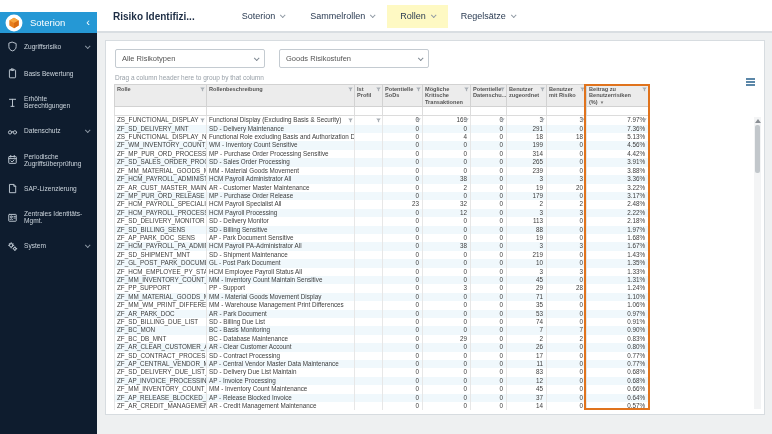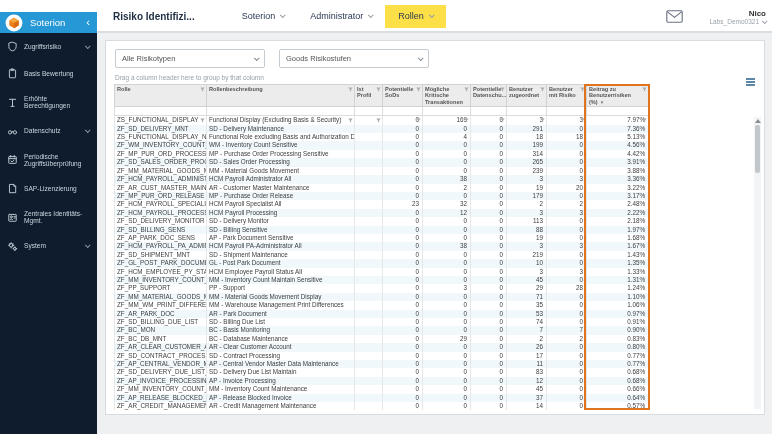--- a/index.html
+++ b/index.html
@@ -9,21 +9,21 @@
 
   
   .topbar { position:absolute; top:0; left:0; width:772px; height:33px; background:#fff; border-bottom:2px solid #d9dee2; z-index:10; }
   .brand { position:absolute; top:12px; left:0; width:97px; height:21px; background:#2598d5; display:flex; align-items:center; z-index:11; }
   .brand-logo { width:18px; height:18px; margin-left:5px; flex:0 0 auto; }
   .brand-name { color:#fff; font-size:9.5px; margin-left:7px; flex:1; }
   .brand-collapse { color:#fff; font-size:11px; margin-right:7px; cursor:pointer; line-height:1; }
   .nav-row { position:absolute; left:113px; top:0; height:32px; display:flex; align-items:center;gap:12px; }
   .module-title { font-size:10px; font-weight:bold; color:#1d2d44; margin-right:22px; white-space:nowrap; }
   .tab { height:23px; display:flex; align-items:center; padding:0 13px; font-size:9px; color:#2a3b52; cursor:pointer; white-space:nowrap; }
-  .tab.active { background:#fde047; }
+  .tab.active { background:#fef9c3; }
   .chev { display:inline-block; width:4px; height:4px; border-right:1px solid #8f99a3; border-bottom:1px solid #8f99a3; transform:rotate(45deg) translateY(-1px); margin-left:5px; }
   .topbar-right { position:absolute; right:6px; top:0; height:33px; display:flex; align-items:center; }
   .mail-icon { margin-right:26px; cursor:pointer; display:flex; }
   .user-box { text-align:right; cursor:pointer; }
   .user-name { font-size:8px; font-weight:bold; color:#333; }
   .user-tenant { font-size:6.5px; color:#9aa2aa; }
   .user-tenant .chev { border-color:#9aa2aa; margin-left:3px; }
 
   
   .sidebar { position:absolute; top:33px; left:0; width:97px; height:401px; background:#0e1c2e; z-index:9; }
@@ -71,40 +71,32 @@
 
   <div class="topbar">
     <div class="nav-row">
       <span class="module-title">Risiko Identifizi...</span>
       <div style="display:flex;height:33px;align-items:center;" id="tabstrip">
           <div class="tab">
             <span>Soterion</span>
             <span class="chev"></span>
           </div>
           <div class="tab">
-            <span>Administrator</span>
+            <span>Sammelrollen</span>
             <span class="chev"></span>
           </div>
           <div class="tab active">
             <span>Rollen</span>
             <span class="chev"></span>
           </div>
-        </div>
-    </div>
-    <div class="topbar-right">
-      <span class="mail-icon">
-        <svg width="17" height="13" viewBox="0 0 17 13">
-            <rect x="0.8" y="0.8" width="15.4" height="11.4" rx="1.2" fill="none" stroke="#667080" stroke-width="1.1"></rect>
-            <path d="M1.2 1.6 L8.5 7.4 L15.8 1.6" fill="none" stroke="#667080" stroke-width="1.1"></path>
-          </svg>
-      </span>
-      <div class="user-box">
-        <div class="user-name">Nico</div>
-        <div class="user-tenant"><span>Labs_Demo0321</span><span class="chev"></span></div>
-      </div>
+          <div class="tab">
+            <span>Regelsätze</span>
+            <span class="chev"></span>
+          </div>
+        </div>
     </div>
   </div>
 
   <div class="brand">
     <span class="brand-logo">
       <svg width="18" height="18" viewBox="0 0 20 20">
           <circle cx="10" cy="10" r="9.4" fill="#ffffff"></circle>
           <polygon points="10,4.2 15.2,7.1 15.2,12.9 10,15.8 4.8,12.9 4.8,7.1" fill="#e8801f"></polygon>
           <polygon points="10,4.2 15.2,7.1 10,10 4.8,7.1" fill="#f7a53f"></polygon>
           <polygon points="10,10 15.2,7.1 15.2,12.9 10,15.8" fill="#d96c12"></polygon>

